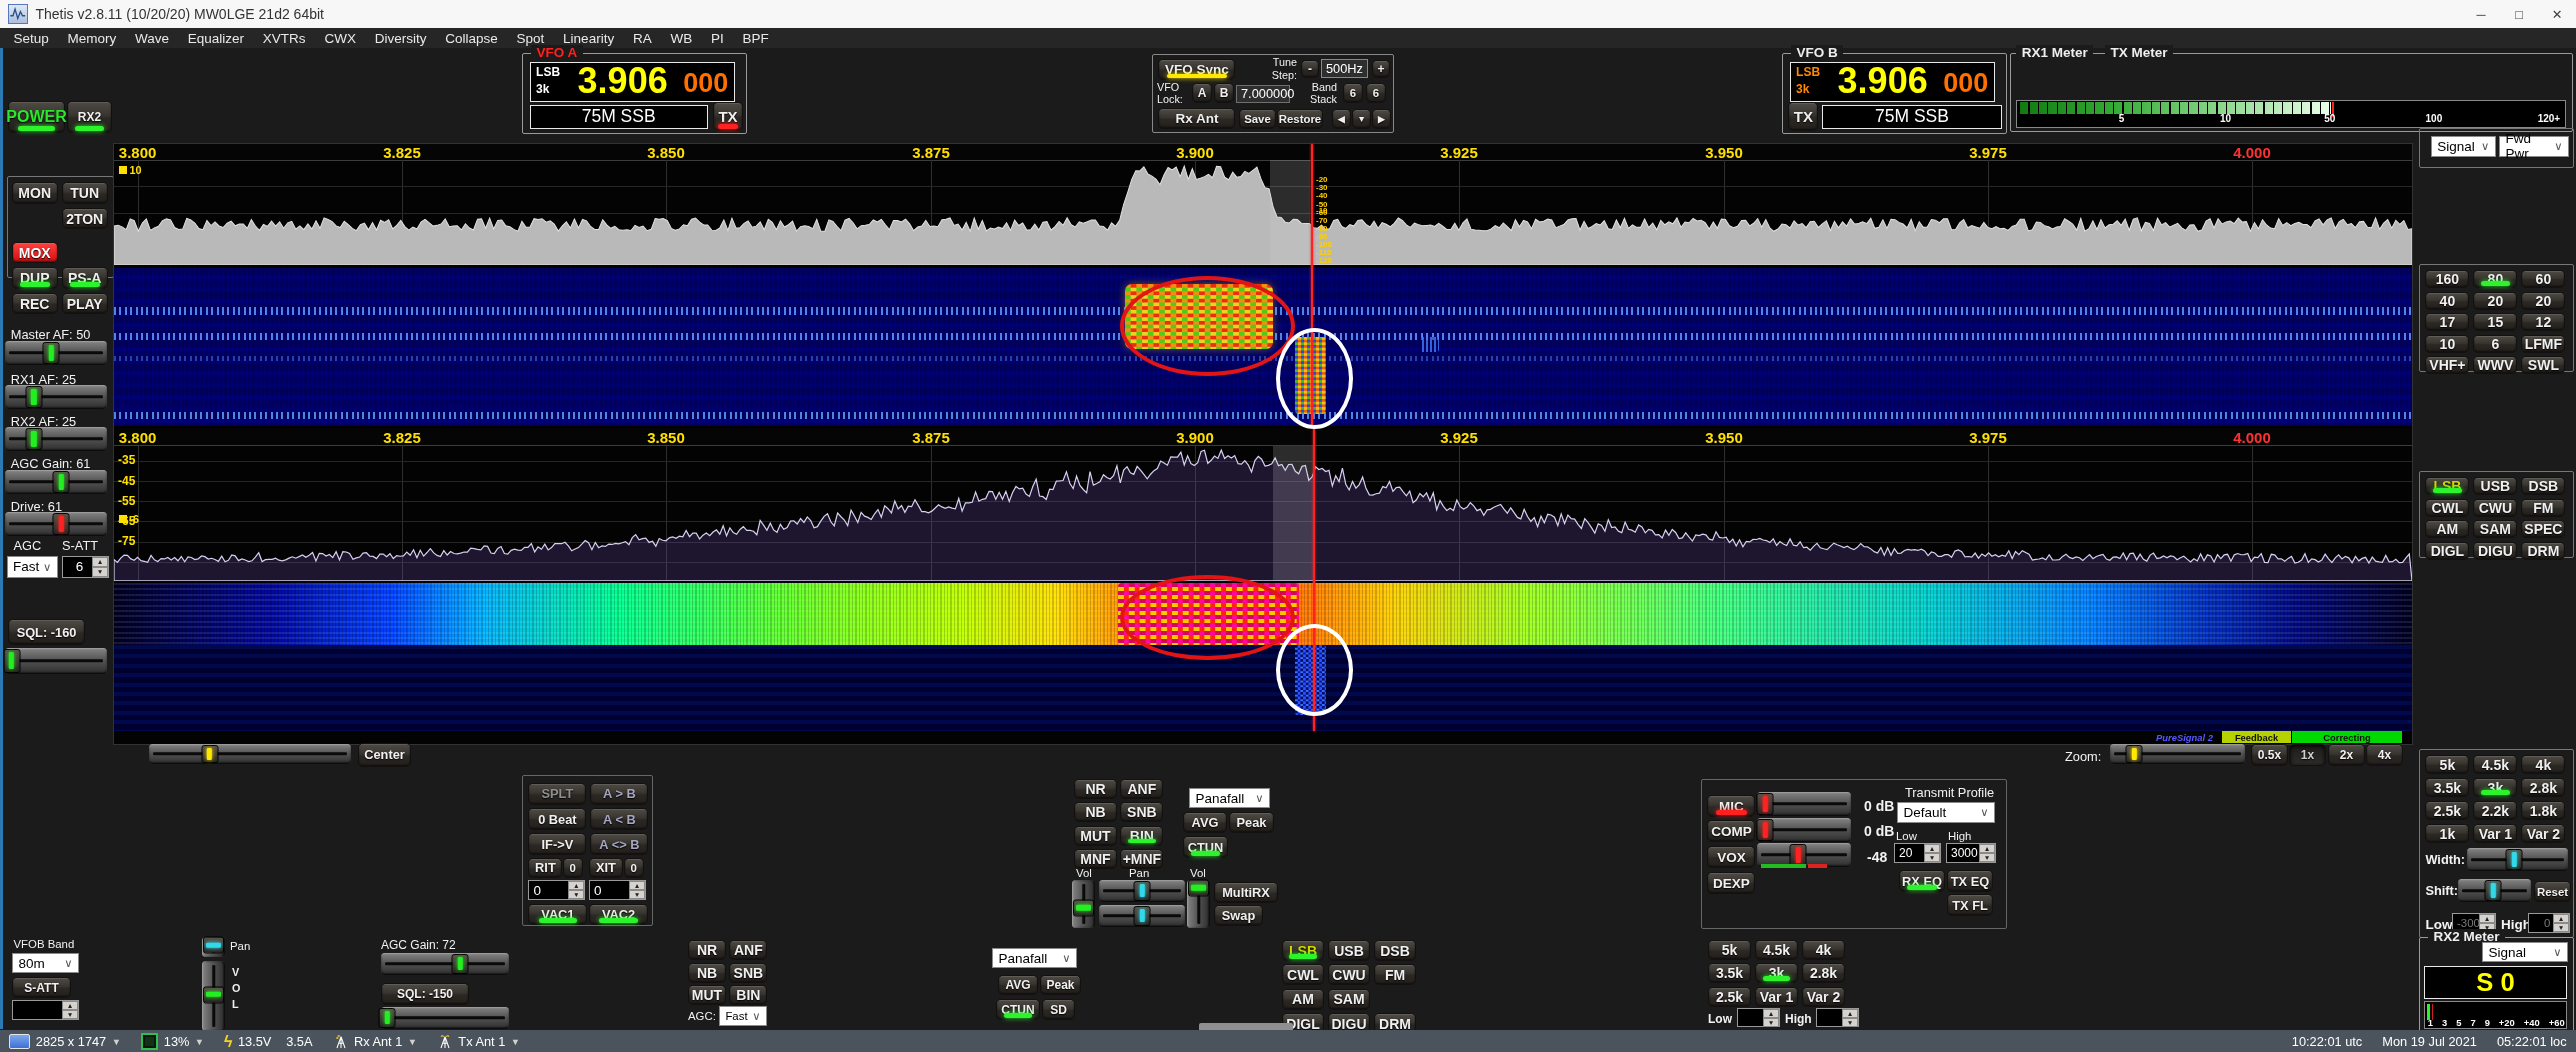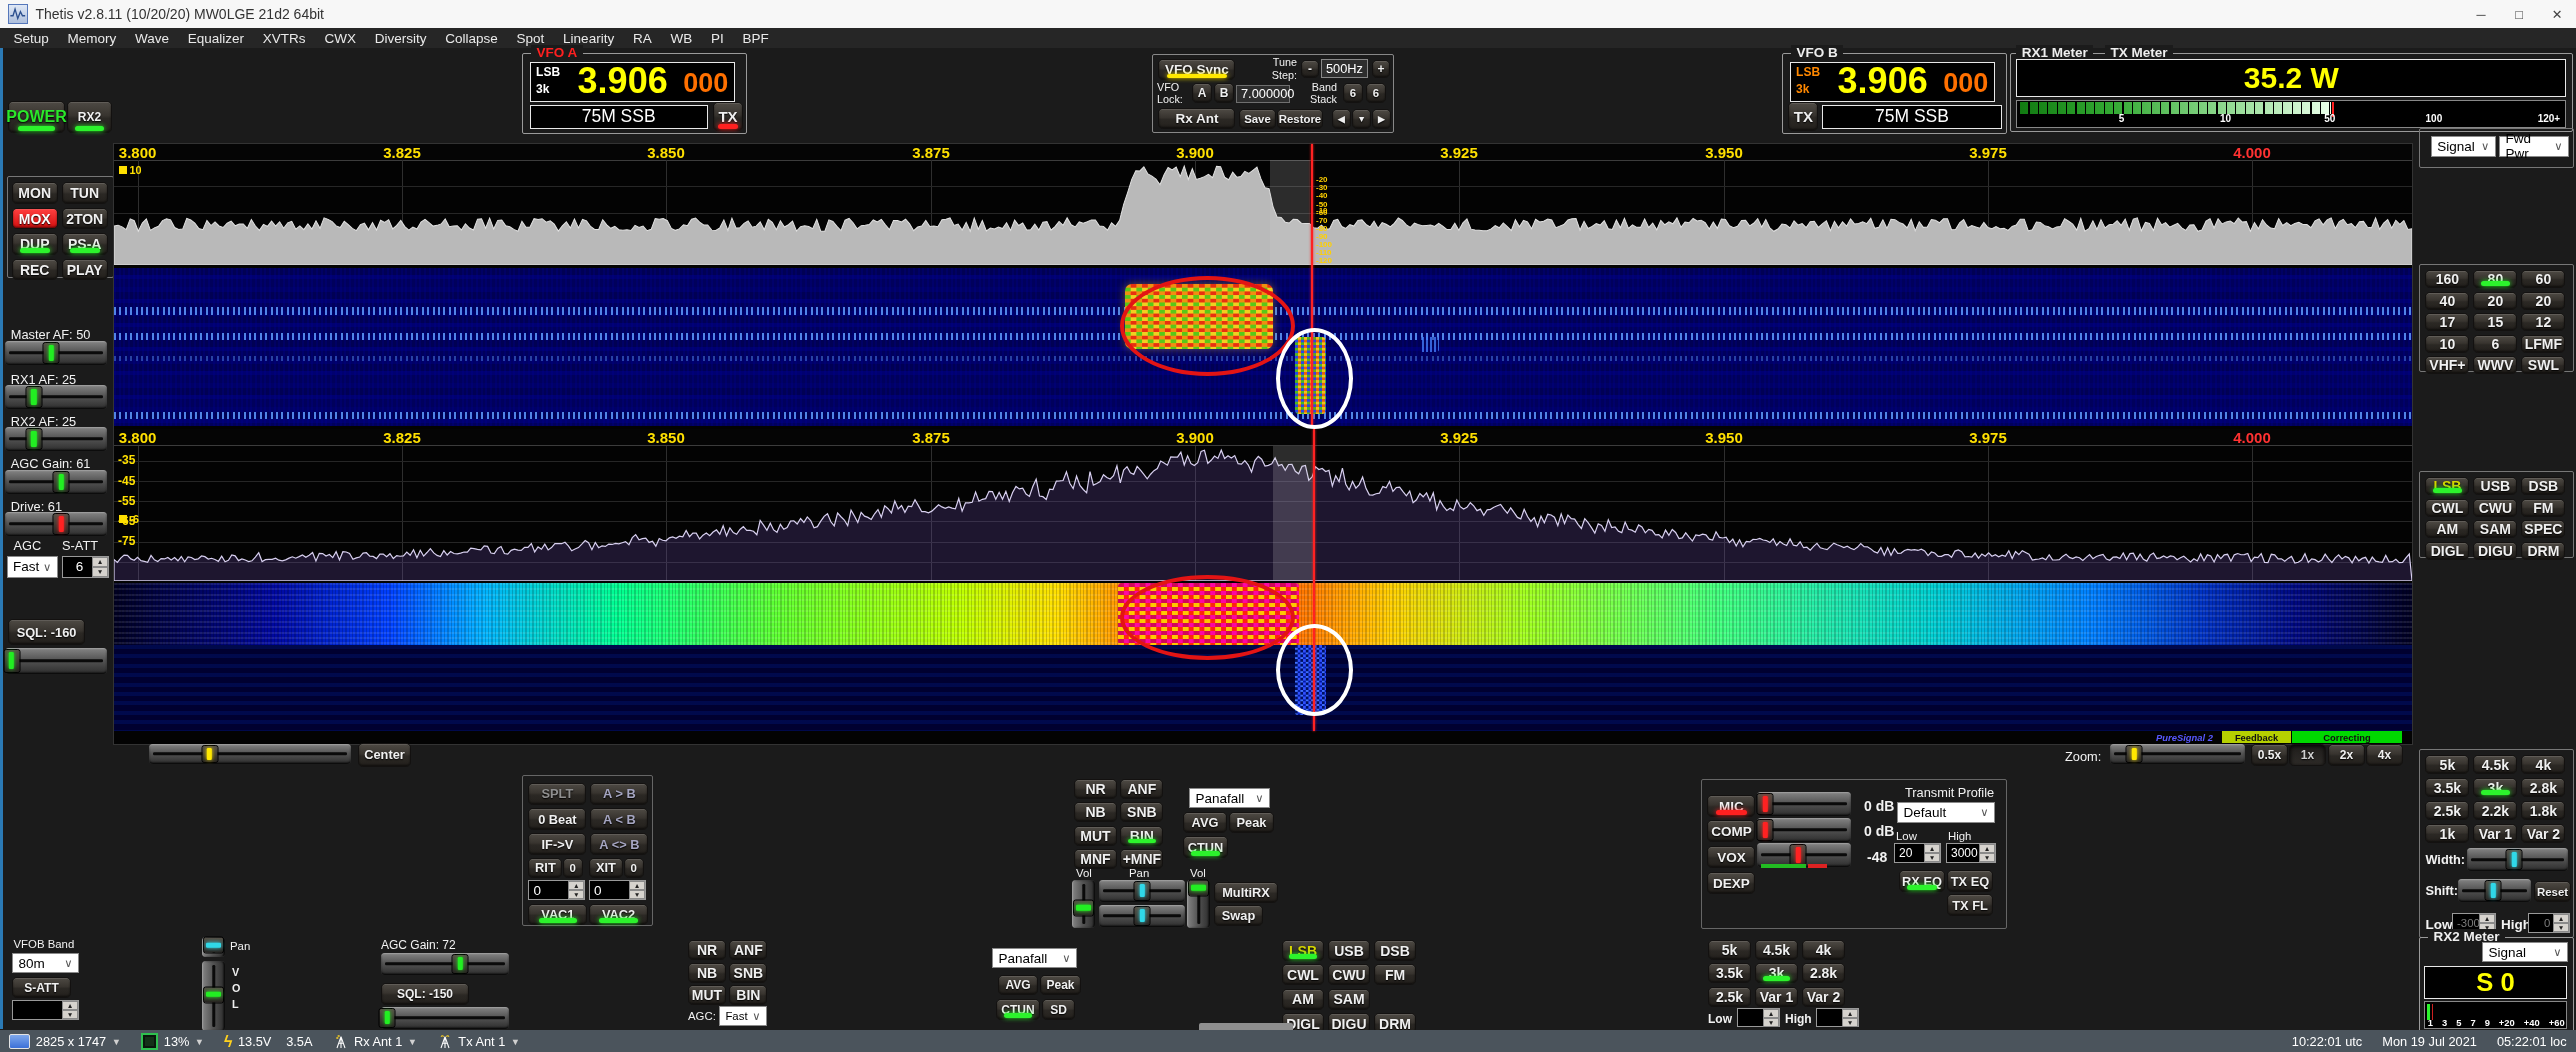--- a/index.html
+++ b/index.html
@@ -130,21 +130,21 @@
 
   <div id="bluestrip"></div>
 
   <div class="btn on" style="position:absolute;left:8px;top:101px;width:55px;height:30px;font-size:16px;color:#2be82b;">POWER</div>
   <div class="btn on" style="position:absolute;left:67px;top:101px;width:43px;height:30px;font-size:12px;">RX2</div>
 
   <div class="gbox" style="left:6.7px;top:176px;width:105px;height:100px;border-color:#777;">
     <div id="txgrid" class="grid2" style="left:4px;top:5.4px;grid-template-columns:46px 46px;gap:4px 4px;">
         <div class="btn" style="height: 19.5px;">MON</div>
         <div class="btn" style="height: 19.5px;">TUN</div>
-        <div class="btn red" style="height: 19.5px;">MOX</div>
+        <div class="btn red" style="height: 19.5px; margin-top: 34px;">MOX</div>
         <div class="btn" style="height: 19.5px;">2TON</div>
         <div class="btn on" style="height: 19.5px;">DUP</div>
         <div class="btn on" style="height: 19.5px;">PS-A</div>
         <div class="btn" style="height: 19.5px;">REC</div>
         <div class="btn" style="height: 19.5px;">PLAY</div>
       </div>
   </div>
 
   <div id="lsliders"></div>
   <span class="lab" style="left:13.5px;top:538px;">AGC</span>
@@ -206,21 +206,20 @@
       <span style="position:absolute;right:66px;top:-2.7px;color:#ffff00;font-size:36px;font-weight:bold;">3.906</span>
       <span style="position:absolute;right:5.4px;top:5.4px;color:#ff7000;font-size:27px;font-weight:bold;">000</span>
     </div>
     <div class="btn" style="position:absolute;left:5.4px;top:48px;width:28px;height:27px;font-size:15px;">TX</div>
     <div class="blackbox" style="left:39px;top:51px;width:178px;height:21.5px;display:flex;align-items:center;justify-content:center;color:#fff;font-size:17.5px;">75M SSB</div>
   </div>
 
   <div class="gbox" style="left:2010px;top:53px;width:561px;height:77px;">
     <span class="glabel" style="left:5.4px;">RX1 Meter</span>
     <span class="glabel" style="left:94px;">TX Meter</span>
-    <div class="blackbox" style="left:5.4px;top:5.4px;width:548px;height:36px;display:flex;align-items:center;justify-content:center;color:#ffff00;font-size:30px;font-weight:bold;">35.2 W</div>
     <div class="blackbox" style="left:5.4px;top:46px;width:548px;height:25.6px;border-color:#888;">
       <div style="position:absolute;left:1.3px;top:1.3px;height:12px;width:57%;background:repeating-linear-gradient(90deg,#000 0 1.3px,transparent 1.3px 9.4px),linear-gradient(90deg,#117a11,#33aa33 30%,#99dd99 70%,#eaffea 100%);"></div>
       <div style="position:absolute;left:57.4%;top:0.7px;width:2px;height:15px;background:#ff2020;"></div>
       <div id="meterscale" style="position:absolute;left:0;top:12px;width:100%;height:10.8px;">
           <div class="scale-num" style="left: 19%; top: 0px;">5</div>
           <div class="scale-num" style="left: 38%; top: 0px;">10</div>
           <div class="scale-num" style="left: 57%; top: 0px;">50</div>
           <div class="scale-num" style="left: 76%; top: 0px;">100</div>
           <div class="scale-num" style="left: 97%; top: 0px;">120+</div>
         </div>

